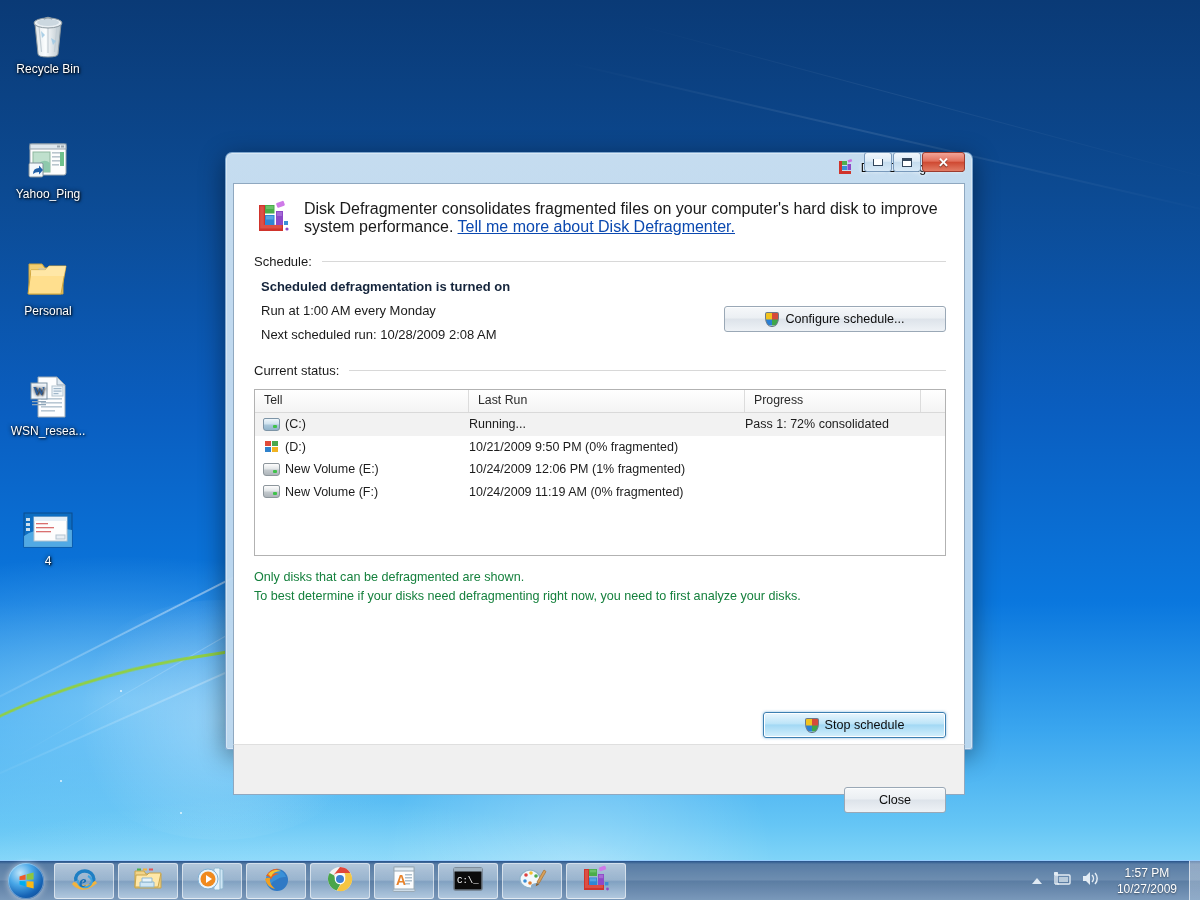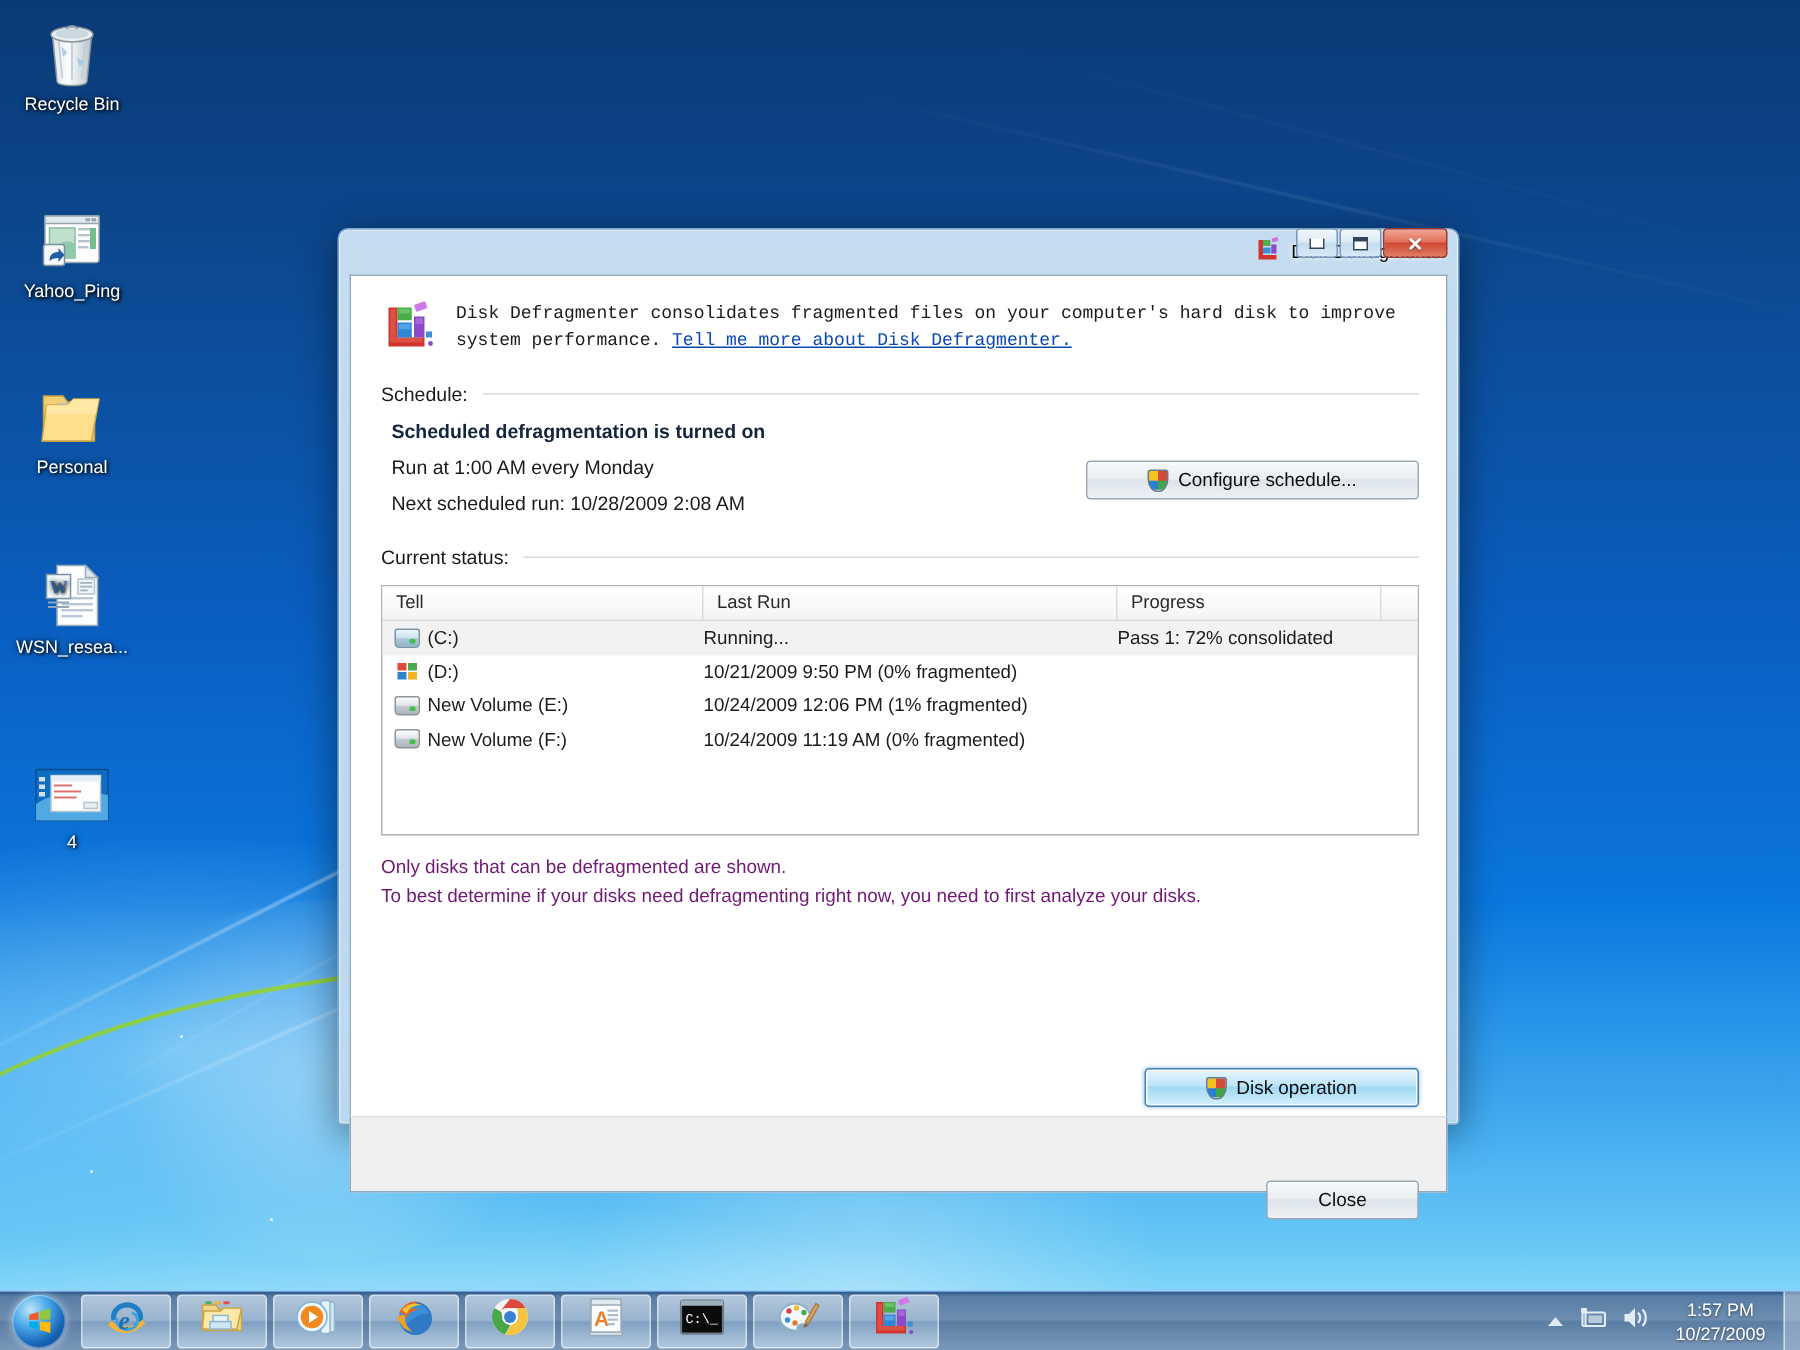--- a/index.html
+++ b/index.html
@@ -91,21 +91,21 @@
   .wbtn .max { width: 10px; height: 9px; border: 1px solid #33465c; border-top-width: 3px; background: #fff; }
   .wbtn .x { color: #fff; font-size: 13px; font-weight: bold; line-height: 1; text-shadow: 0 1px 1px rgba(0,0,0,.5); }
 
   #client {
     background: #fff; height: 561px; border: 1px solid #8fa8c0; border-bottom: none;
     position: relative; overflow: hidden;
   }
 
   
   #hdrband { padding: 16px 18px 12px 22px; display: flex; gap: 14px; align-items: flex-start; }
-  #hdrband .txt { font-size: 12px; color: #1a1a1a; line-height: 18px; font-family: Liberation Mono, monospace; }
+  #hdrband .txt { font-size: 16px; color: #1a1a1a; line-height: 18px; }
   #hdrband a { color: #0b49b0; text-decoration: underline; cursor: pointer; }
 
   .grouphdr { display: flex; align-items: center; gap: 10px; margin: 4px 18px 0 20px; }
   .grouphdr .g-lbl { font-size: 13px; color: #1a1a1a; white-space: nowrap; }
   .grouphdr .g-line { flex: 1; height: 1px; background: #d8d8d8; }
 
   #schedbody { margin: 10px 18px 0 27px; position: relative; height: 80px; }
   #schedbody .l1 { font-size: 13px; font-weight: bold; color: #14243b; }
   #schedbody .l2 { font-size: 13px; color: #1a1a1a; margin-top: 9px; }
   #schedbody .l3 { font-size: 13px; color: #1a1a1a; margin-top: 9px; }
@@ -157,21 +157,21 @@
     border: 1px solid #7d94a6;
   }
   .drvicon .led { position: absolute; right: 2px; bottom: 2px; width: 4px; height: 3px; background: #3fc24a; border-radius: 1px; }
   .winflag { width: 17px; height: 14px; flex: none; position: relative; }
   .winflag i { position: absolute; width: 6px; height: 5px; display: block; }
   .winflag .q1 { left:2px; top:1px; background:#e04b3a; }
   .winflag .q2 { left:9px; top:1px; background:#4aa84d; }
   .winflag .q3 { left:2px; top:7px; background:#2f82cc; }
   .winflag .q4 { left:9px; top:7px; background:#f0b323; }
 
-  #notes { margin: 12px 18px 17px 20px; font-size: 12.6px; color: #701a75; line-height: 18.5px; }
+  #notes { margin: 12px 18px 17px 20px; font-size: 12.6px; color: #15803d; line-height: 18.5px; }
   #stopbtn { position: absolute; right: 18px; top: 497px; width: 183px; height: 26px; }
 
   #footer {
     height: 51px; background: #f0f0f0; border: 1px solid #8fa8c0; border-top: 1px solid #dfdfdf;
     position: relative;
   }
   #closebtn { position: absolute; right: 18px; top: 11px; width: 102px; height: 26px; }
 
   
   #taskbar {
@@ -465,21 +465,21 @@
       </div>
     </div>
 
     <div id="notes">
       <div>Only disks that can be defragmented are shown.</div>
       <div>To best determine if your disks need defragmenting right now, you need to first analyze your disks.</div>
     </div>
 
     <div class="btn primary" id="stopbtn">
       <span class="shield"></span>
-      <span>Disk operation</span>
+      <span>Stop schedule</span>
     </div>
   </div>
 
   <div id="footer">
     <div class="btn" id="closebtn">
       <span>Close</span>
     </div>
   </div>
 </div>
 

